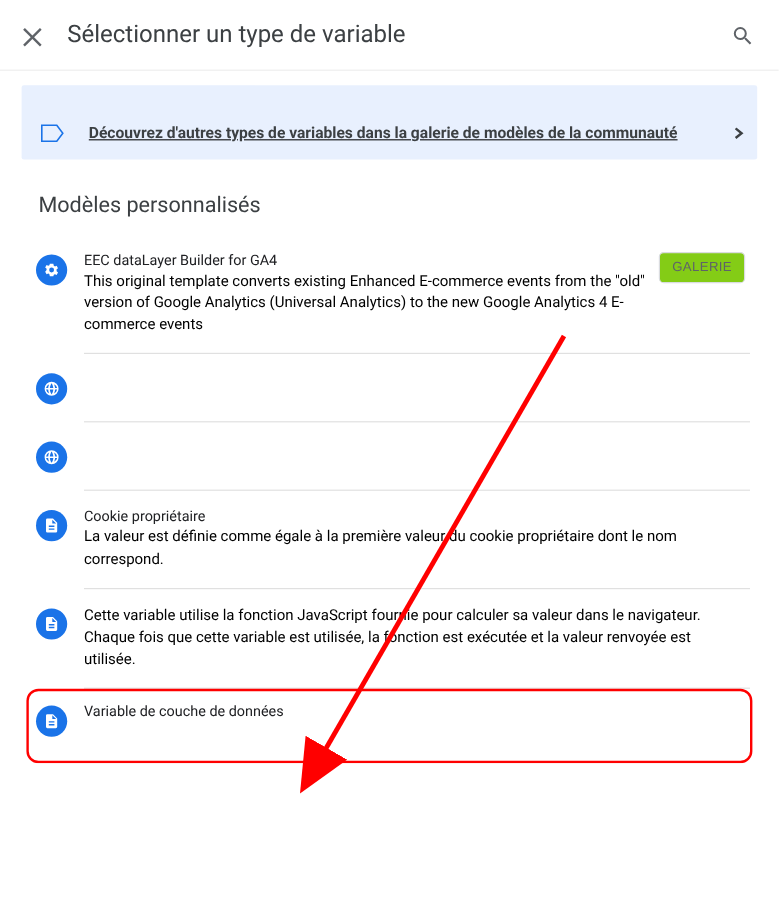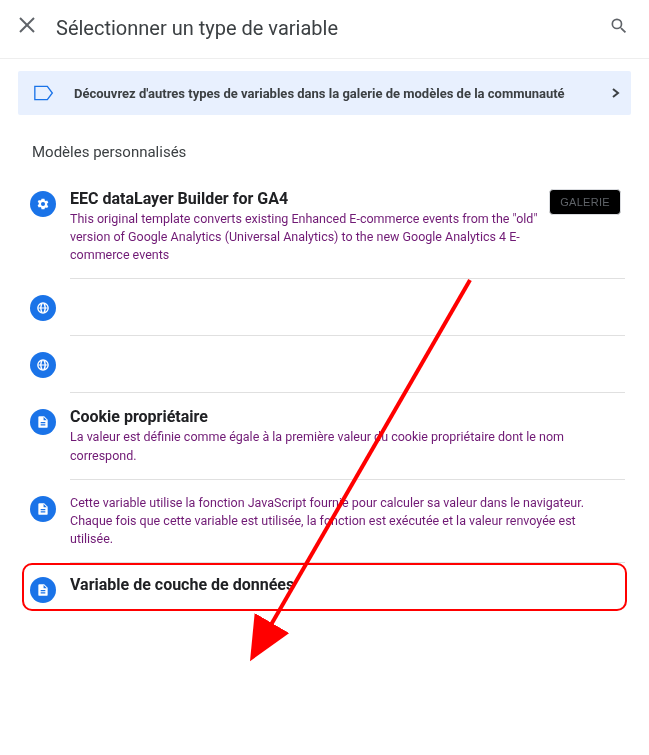--- a/index.html
+++ b/index.html
@@ -5,21 +5,21 @@
     * { box-sizing: border-box; margin: 0; padding: 0; }
     body {
       font-family: Roboto, 'Helvetica Neue', Arial, sans-serif;
       background: #fff;
       width: 649px;
       color: #202124;
       font-size: 13px;
     }
     .header {
       display: flex;
-      align-items: flex-start;
+      align-items: flex-end;
       padding: 16px 20px 18px 18px;
       border-bottom: 1px solid #eee;
     }
     .close-x {
       width: 18px; height: 18px;
       stroke: #5f6368; stroke-width: 2;
       cursor: pointer;
       flex-shrink: 0;
     }
     .header-title {
@@ -29,37 +29,38 @@
       color: #3c4043;
       margin-left: 20px;
     }
     .search-ic { width: 20px; height: 20px; fill: #5f6368; cursor: pointer; }
 
     .banner {
       margin: 12px 18px 8px 18px;
       background: #e8f0fe;
       display: flex;
       align-items: center;
-      padding: 14px 10px 14px 16px;
+      padding: 32px 10px 14px 16px;
       border-radius: 2px;
       cursor: pointer;
+      text-decoration: underline;
     }
     .banner-icon { width: 20px; height: 16px; stroke:#1a73e8; stroke-width:1.6; fill:none; flex-shrink:0;}
     .banner-text {
       flex:1;
       margin-left: 20px;
       font-size: 13px;
       font-weight: 700;
       color: #3c4043;
     }
     .chev { width:10px; height:10px; stroke:#3c4043; stroke-width:2; fill:none; }
 
     .section { padding: 0 24px; }
     .section-title {
-      font-size: 15px;
+      font-size: 18px;
       color: #3c4043;
       font-weight: 400;
       margin: 28px 0 14px 8px;
     }
 
     .row {
       display: flex;
       align-items: flex-start;
       padding: 14px 4px 14px 6px;
       cursor: pointer;
@@ -74,40 +75,40 @@
       margin-top: 2px;
     }
     .blue-disc { background:#1a73e8; }
     .icon-disc svg { width:14px; height:14px; fill:#fff; }
 
     .row-body {
       margin-left: 14px;
       flex:1;
       padding-top: 0;
     }
-    .row-title { font-size:16px; color:#202124; font-weight:700; margin-bottom:2px;}
-    .row-desc { font-size:12.5px; color:#701a75; line-height:1.45; }
+    .row-title { font-size:12px; color:#202124; font-weight:400; margin-bottom:2px;}
+    .row-desc { font-size:12.5px; color:#000000; line-height:1.45; }
 
     .gallery-btn {
       border:1px solid #dadce0;
-      background:#000000;
+      background:#84cc16;
       color:#5f6368;
       font-size:11px;
       letter-spacing: .3px;
       padding: 6px 10px;
       border-radius:4px;
       cursor:pointer;
       align-self:flex-start;
       margin-left:8px;
     }
 
     .highlight-row {
       border: 2.5px solid #ff0000;
       border-radius: 10px;
-      padding: 10px 4px 6px 6px;
+      padding: 10px 4px 20px 6px;
       margin-left: -2px;
       margin-right: -2px;
     }
 
     .arrow-overlay {
       position:absolute;
       pointer-events:none;
     }
   </style>
 </head>

